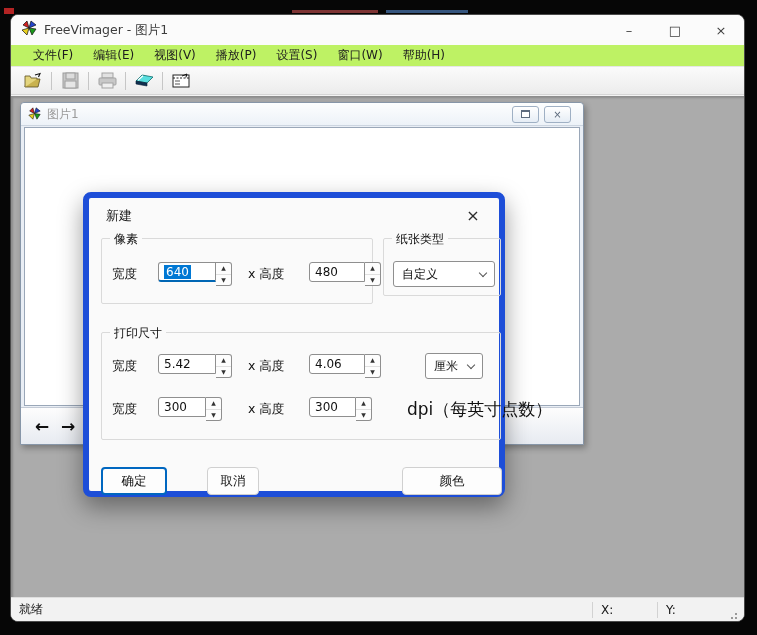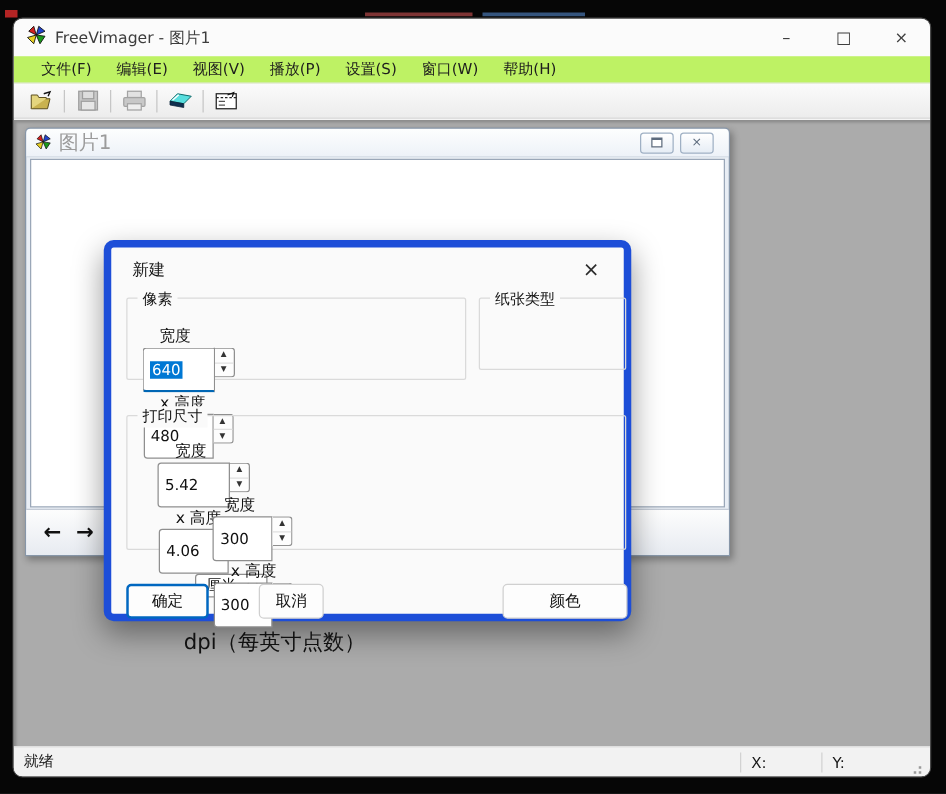--- a/index.html
+++ b/index.html
@@ -30,21 +30,21 @@
   
   .mdi { position:absolute; left:0; top:81px; width:735px; height:503px; background:#ababab;
     box-shadow:inset 2px 2px 2px rgba(0,0,0,0.18); }
 
   
   .child-window { position:absolute; left:9px; top:6px; width:564px; height:343px;
     background:#e9eef5; border:1px solid #8796a8; border-radius:4px 4px 0 0;
     box-shadow:2px 3px 6px rgba(0,0,0,0.3); }
   .child-titlebar { height:23px; display:flex; align-items:center; padding:0 12px 0 7px;
     background:linear-gradient(#fdfefe,#edf2f8); border-bottom:1px solid #ccd5e0; border-radius:4px 4px 0 0; }
-  .child-title { font-size:16px; color:#9b9b9b; margin-left:6px; }
+  .child-title { font-size:12px; color:#9b9b9b; margin-left:6px; }
   .child-win-btn { width:27px; height:17px; margin-left:5px; border:1px solid #9fb0c4; border-radius:3px;
     background:linear-gradient(#ffffff,#e6edf5); display:flex; align-items:center; justify-content:center;
     color:#5d6b7d; font-size:10px; }
   .restore-glyph { width:9px; height:8px; border:1px solid #5d6b7d; border-top-width:2px; background:#fff; }
   .child-client { position:absolute; left:3px; right:3px; top:24px; bottom:38px;
     background:#ffffff; border:1px solid #9aa7b8; }
   .child-toolbar { position:absolute; left:0; right:0; bottom:0; height:37px;
     background:linear-gradient(#fdfdfd,#e7ebf1); border-top:1px solid #c4cbd6;
     display:flex; align-items:center; padding:0 8px; }
   .cbtn { height:26px; min-width:26px; display:flex; align-items:center; justify-content:center; position:relative; }
@@ -67,26 +67,26 @@
   .dialog { position:absolute; left:72px; top:96px; width:422px; height:305px; background:#fafafa;
     border:6px solid #1d4ed8; border-radius:8px; box-shadow:0 10px 24px rgba(0,0,0,0.4); z-index:10; }
   .dialog-title { position:absolute; left:17px; top:9px; font-size:13px; color:#141414; }
   .dialog-close { position:absolute; right:12px; top:5px; width:28px; height:24px; display:flex;
     align-items:center; justify-content:center; font-size:16px; color:#2c2c2c; }
   .group { position:absolute; border:1px solid #dadada; border-radius:2px; }
   .legend { position:absolute; top:-8px; left:8px; background:#fafafa; padding:0 4px; font-size:12px; color:#111; }
   .g-pixels { left:12px; top:40px; width:272px; height:66px; }
   .g-paper  { left:294px; top:40px; width:118px; height:58px; }
   .g-print  { left:12px; top:134px; width:400px; height:108px; }
-  .frow { position:absolute; left:10px; display:flex; align-items:center; height:26px;flex-direction:column; }
+  .frow { position:absolute; left:10px; display:flex; align-items:center; height:26px; }
   .flabel { font-size:12.5px; color:#111; }
   .w-label { width:46px; }
   .x-label { width:52px; margin-left:16px; margin-right:9px; }
   .spin-group { display:flex; }
-  .si-box { height:36px; border:1px solid #8f8f8f; border-radius:3px 0 0 3px; background:#fff;
+  .si-box { height:20px; border:1px solid #8f8f8f; border-radius:3px 0 0 3px; background:#fff;
     font-size:12px; color:#111; display:flex; align-items:center; padding:0 5px; }
   .si-box.focused { border-bottom:2px solid #0066b4; }
   .sel-text { background:#0078d4; color:#fff; padding:0 2px; }
   .si-spin { width:16px; height:24px; border:1px solid #8f8f8f; border-left:none;
     border-radius:0 3px 3px 0; background:#fdfdfd; display:flex; flex-direction:column; }
   .si-up, .si-down { flex:1; display:flex; align-items:center; justify-content:center;
     font-size:6px; color:#333; line-height:1; }
   .si-up { border-bottom:1px solid #e0e0e0; }
   .combo { height:26px; background:#fff; border:1px solid #8f8f8f; border-radius:3px;
     display:flex; align-items:center; justify-content:space-between; padding:0 8px; font-size:12px; color:#111; }
@@ -291,20 +291,24 @@
               <span class="si-spin">
                 <span class="si-up">▲</span>
                 <span class="si-down">▼</span>
               </span>
             </span>
           </div>
         </div>
 
         <div class="group g-paper">
           <span class="legend">纸张类型</span>
+          <span class="combo paper-combo">
+            <span>自定义</span>
+            <span class="chev"></span>
+          </span>
         </div>
 
         <div class="group g-print">
           <span class="legend">打印尺寸</span>
           <div class="frow" style="top:20px;">
             <span class="flabel w-label">宽度</span>
             <span class="spin-group">
               <span class="si-box" style="width:58px;">5.42</span>
               <span class="si-spin">
                 <span class="si-up">▲</span>

